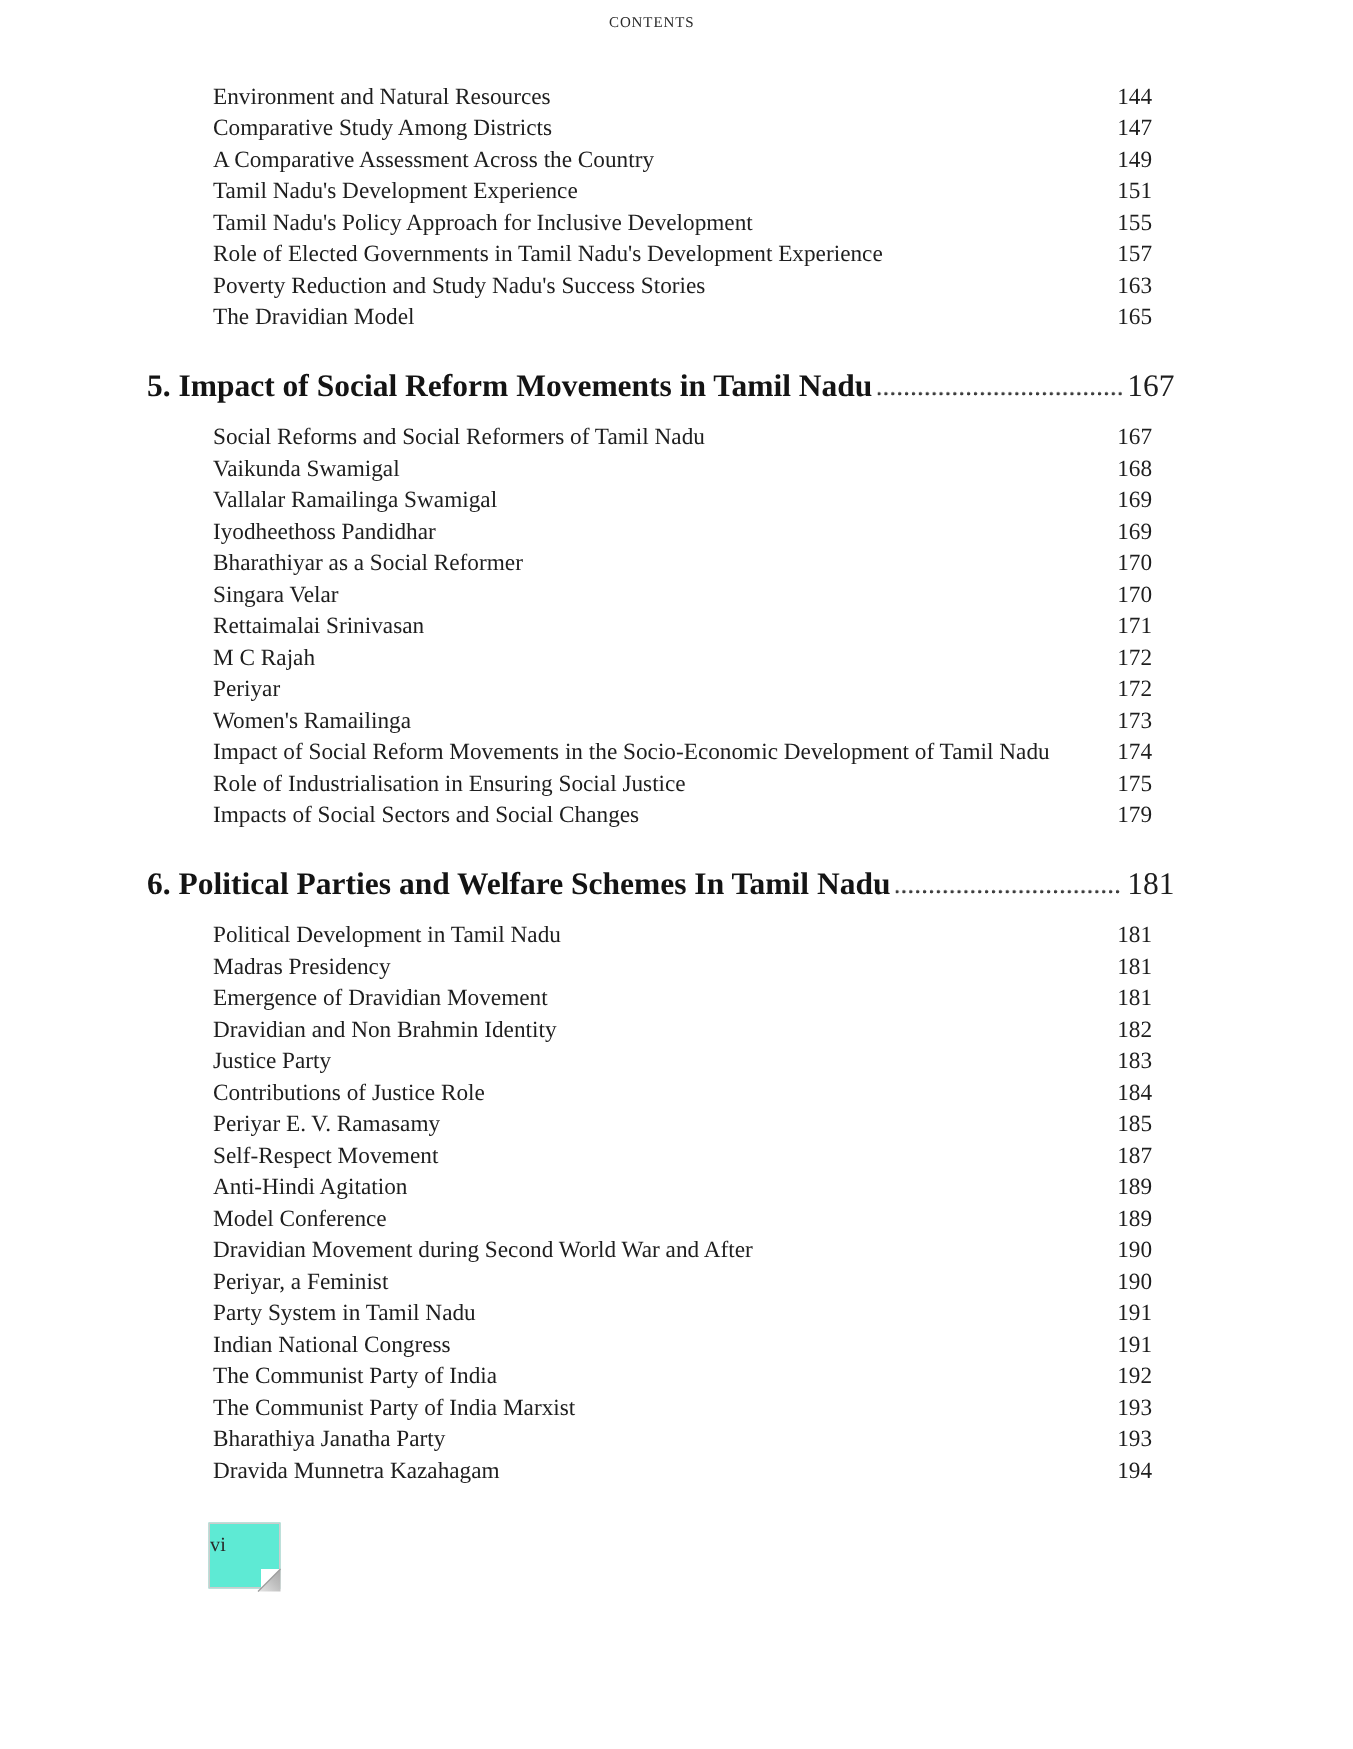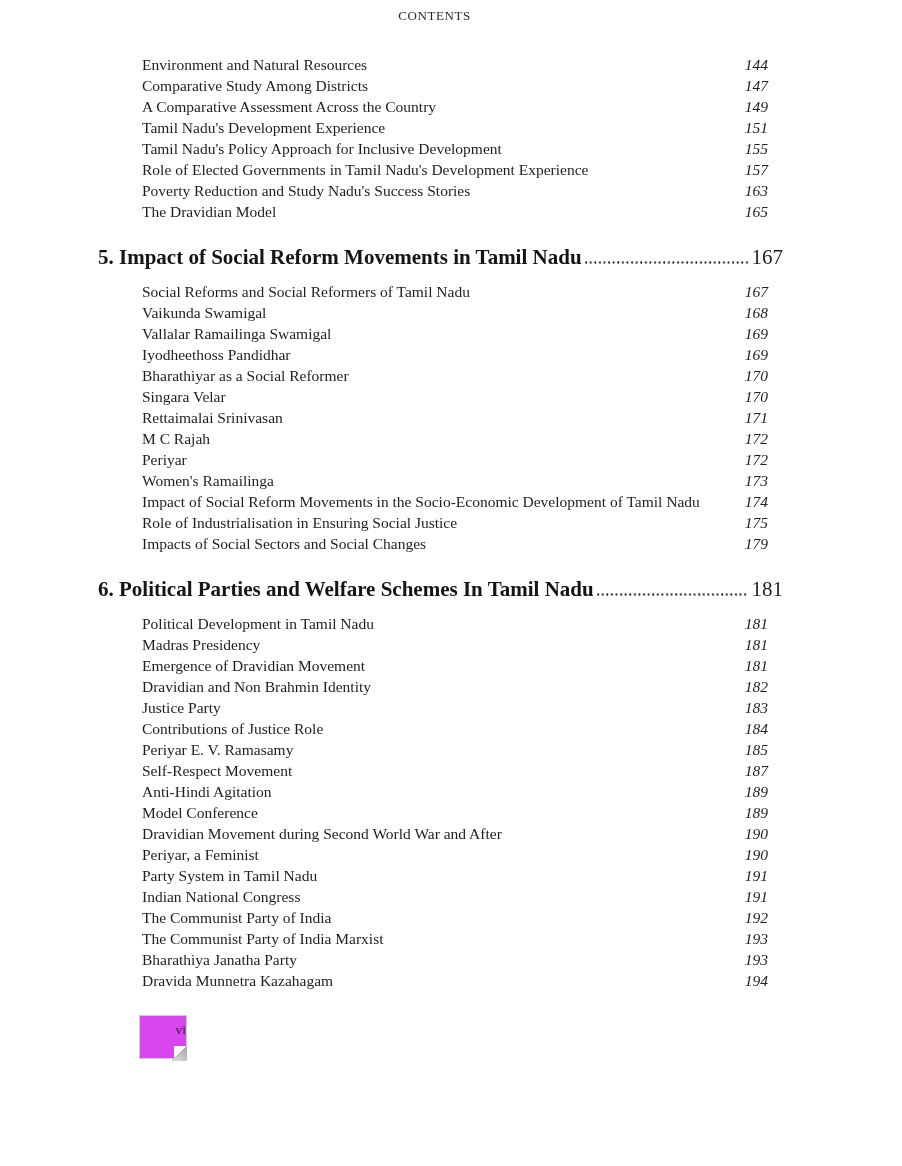--- a/index.html
+++ b/index.html
@@ -8,21 +8,21 @@
     width:902px; height:1166px;
     background:#ffffff;
     font-family:"Liberation Serif","DejaVu Serif",serif;
     color:#1e1e1e;
     overflow:hidden;
   }
   .page-header {
     margin:0 119px 0 86px;
     padding-top:7px;
     text-align:center;
-    font-size:13px;
+    font-size:10px;
     line-height:17px;
     letter-spacing:0.6px;
     color:#2a2a2a;
   }
   .toc {
     margin-left:86px;
     width:697px;
     margin-top:30px;
     font-size:15.5px;
     line-height:21px;
@@ -47,28 +47,28 @@
   }
   .sec-page { white-space:nowrap; color:#1e1e1e; }
   .entries { padding:0 15px 0 56px; }
   .toc-section.with-header .entries { margin-top:13px; }
   .entry {
     display:flex;
     align-items:baseline;
     justify-content:space-between;
   }
   .entry-label { white-space:nowrap; margin-right:8px; }
-  .entry-page { margin-left:auto; white-space:nowrap;font-style:italic; }
+  .entry-page { margin-left:auto; white-space:nowrap; }
   .page-footer { position:absolute; left:139px; top:1015px; }
   .page-num-box {
     position:relative;
     width:46px; height:42px;
     border:1px solid #cccccc;
-    background:#d946ef;
-    text-align:right;
+    background:#5eead4;
+    text-align:left;
   }
   .page-num {
     display:block;
     margin-top:6px;
     font-size:13.5px;
     color:#2a2a2a;
   }
   .corner-mask {
     position:absolute;
     right:-1px; bottom:-1px;

